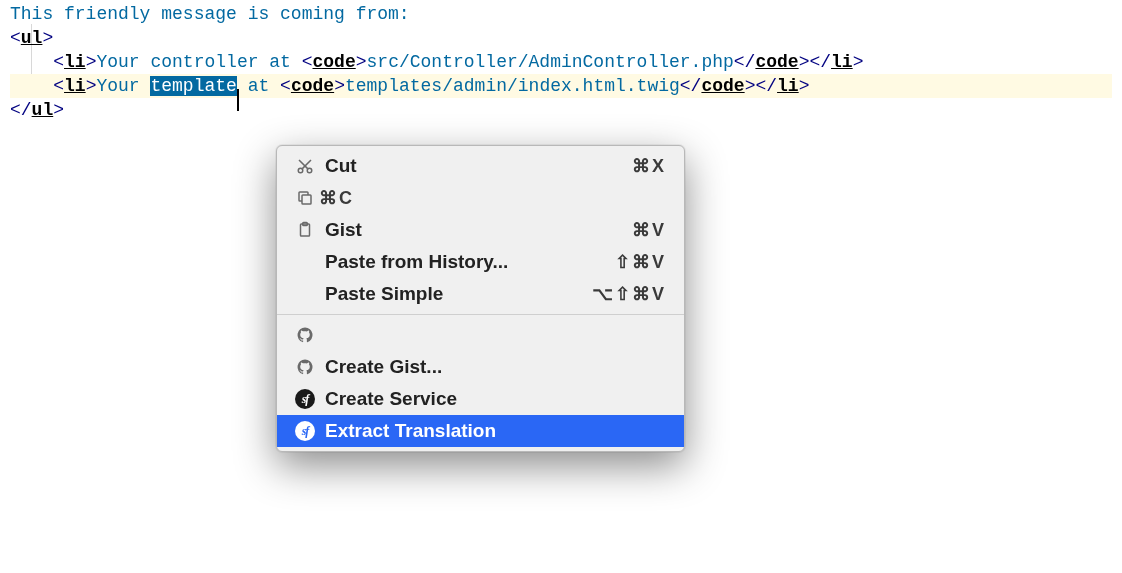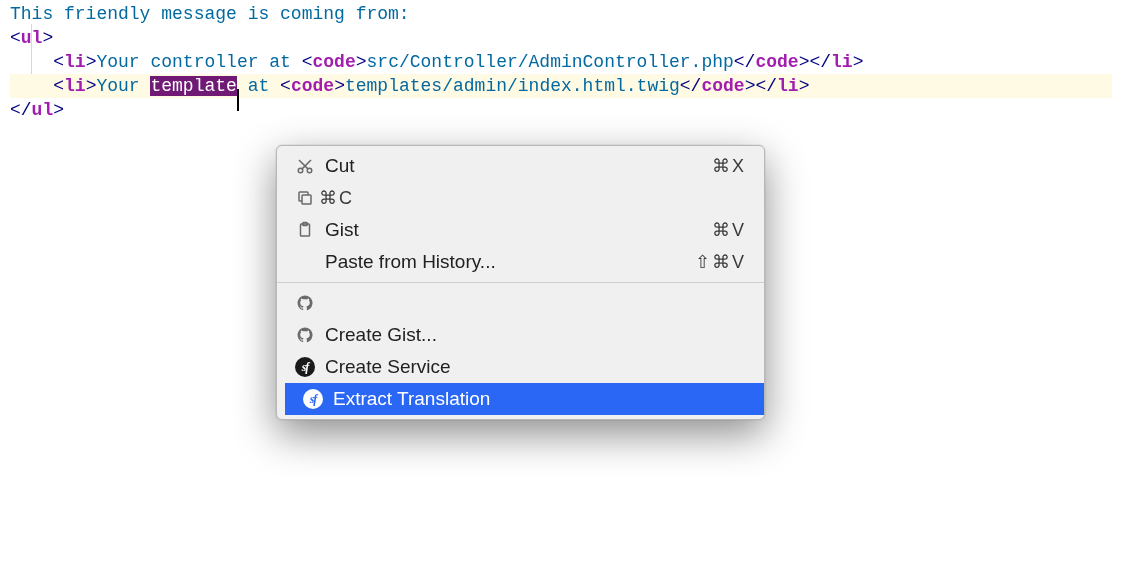--- a/index.html
+++ b/index.html
@@ -17,24 +17,24 @@
     line-height: 24px;
     color: #080808;
     background: #fff;
     position: relative;
   }
   .line { position: relative; white-space: pre; }
   .line.active {
     background: #fffae3;
   }
   .tag { color: #000080; }
-  .tagname { color: #a21caf; font-weight: bold; }
+  .tagname { color: #000000; font-weight: bold; text-decoration: underline; }
   .text { color: #0369a1; }
   .selected {
-    background: #701a75;
+    background: #0369a1;
     color: #fff;
   }
   .caret {
     display:inline-block;
     width:0;
     position:relative;
   }
   .caret::after{
     content:"";
     position:absolute;
@@ -48,41 +48,41 @@
     top:24px;
     height:72px;
     border-left:1px solid #d8d8d8;
   }
 
   
   .menu {
     position:absolute;
     left:276px;
     top:145px;
-    width:489px;
+    width:409px;
     background:#f0f0f0;
     border:1px solid #b8b8b8;
     border-radius:6px;
     box-shadow: 0 14px 40px rgba(0,0,0,0.45), 0 0 0 1px rgba(0,0,0,0.05);
     font-family: -apple-system, "Helvetica Neue", Arial, sans-serif;
     font-size:19px;
     color:#222;
     padding:4px 0;
+    font-weight:bold;
   }
   .menu-item {
     display:flex;
     align-items:center;
     height:32px;
     padding:0 18px 0 14px;
     position:relative;
   }
   .menu-item.highlight {
     background:#2a67f5;
     color:#fff;
-    margin-left:8px;
   }
   .menu-item.highlight .icon-sf { background:#fff; color:#2a67f5; }
   .menu-item.highlight .icon-sf::after { color:#2a67f5; }
   .menu-sep {
     height:1px;
     background:#cfcfcf;
     margin:4px 0;
   }
   .mi-icon {
     width:28px;
@@ -173,20 +173,25 @@
         </span>
       </span>
       <span class="mi-label">Gist</span>
       <span class="mi-shortcut">⌘V</span>
     </div>
     <div class="menu-item">
       <span class="mi-icon"></span>
       <span class="mi-label">Paste from History...</span>
       <span class="mi-shortcut">⇧⌘V</span>
     </div>
+    <div class="menu-item">
+      <span class="mi-icon"></span>
+      <span class="mi-label">Paste Simple</span>
+      <span class="mi-shortcut">⌥⇧⌘V</span>
+    </div>
     <div class="menu-sep"></div>
     <div class="menu-item">
       <span class="mi-icon">
         <span class="icon-gh">
           <svg viewBox="0 0 24 24" fill="currentColor">
             <path d="M12 2a10 10 0 0 0-3.16 19.49c.5.09.68-.22.68-.48v-1.7c-2.78.6-3.37-1.34-3.37-1.34-.46-1.17-1.11-1.48-1.11-1.48-.91-.62.07-.61.07-.61 1 .07 1.53 1.03 1.53 1.03.89 1.53 2.34 1.09 2.91.83.09-.65.35-1.09.63-1.34-2.22-.25-4.56-1.11-4.56-4.95 0-1.09.39-1.99 1.03-2.69-.1-.25-.45-1.27.1-2.65 0 0 .84-.27 2.75 1.03A9.56 9.56 0 0 1 12 6.84c.85 0 1.71.12 2.5.34 1.91-1.3 2.75-1.03 2.75-1.03.55 1.38.2 2.4.1 2.65.64.7 1.03 1.6 1.03 2.69 0 3.85-2.34 4.7-4.57 4.95.36.31.68.92.68 1.85v2.74c0 .27.18.58.69.48A10 10 0 0 0 12 2z"></path>
           </svg>
         </span>
       </span>
     </div>

